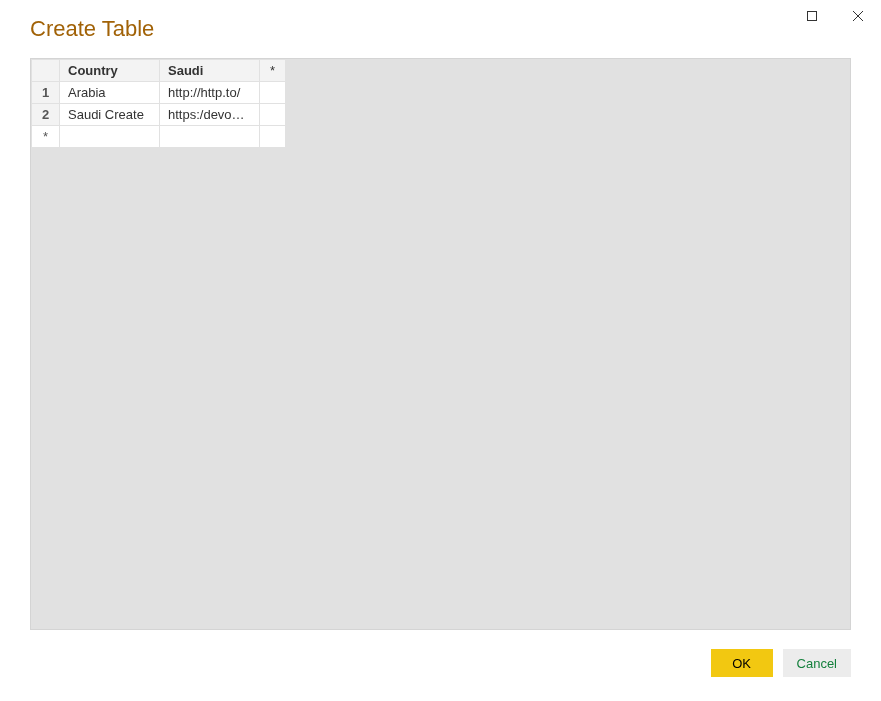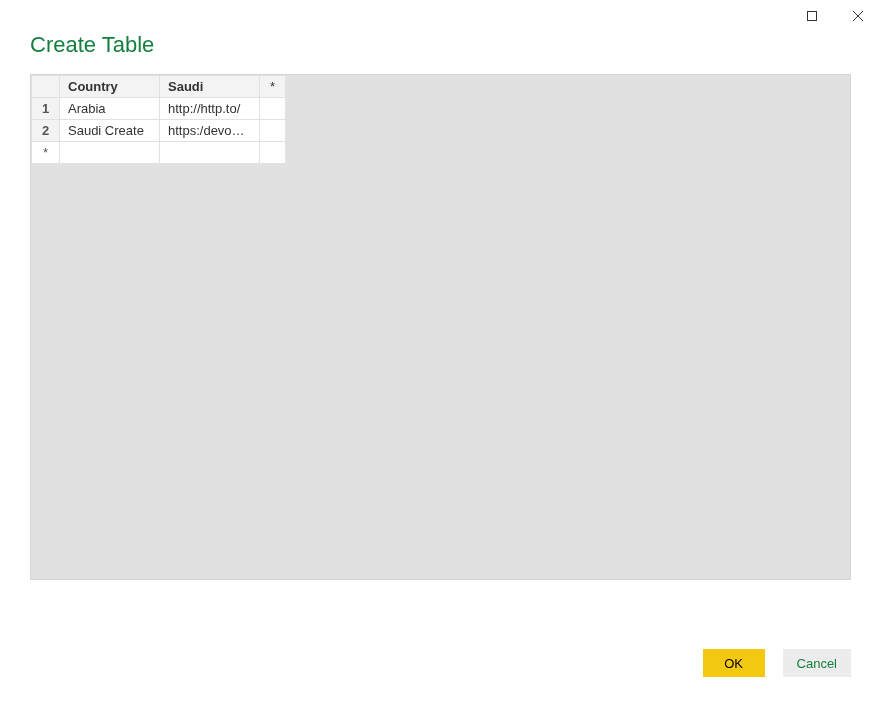--- a/index.html
+++ b/index.html
@@ -35,27 +35,27 @@
     .window-control svg {
       width: 10px;
       height: 10px;
       stroke: #333;
       stroke-width: 1;
       fill: none;
     }
     .dialog-title {
       font-size: 22px;
       font-weight: 300;
-      color: #15803d;
-      padding: 32px 30px 16px 30px;
+      color: #a16207;
+      padding: 16px 30px 16px 30px;
     }
     .table-container {
       margin: 0 30px;
       background: #e1e1e1;
-      height: 506px;
+      height: 572px;
       border: 1px solid #d4d4d4;
       position: relative;
     }
     table.data-grid {
       border-collapse: collapse;
       background: #fff;
       font-size: 13px;
       color: #333;
     }
     table.data-grid th, table.data-grid td {
@@ -110,21 +110,21 @@
       color: #555;
     }
     .new-row td {
       background: #fff;
     }
     .button-bar {
       position: absolute;
       bottom: 24px;
       right: 30px;
       display: flex;
-      gap: 18px;
+      gap: 10px;
     }
     .btn {
       min-width: 62px;
       height: 28px;
       border: none;
       font-size: 13px;
       font-family: inherit;
       cursor: pointer;
       padding: 0 14px;
     }

